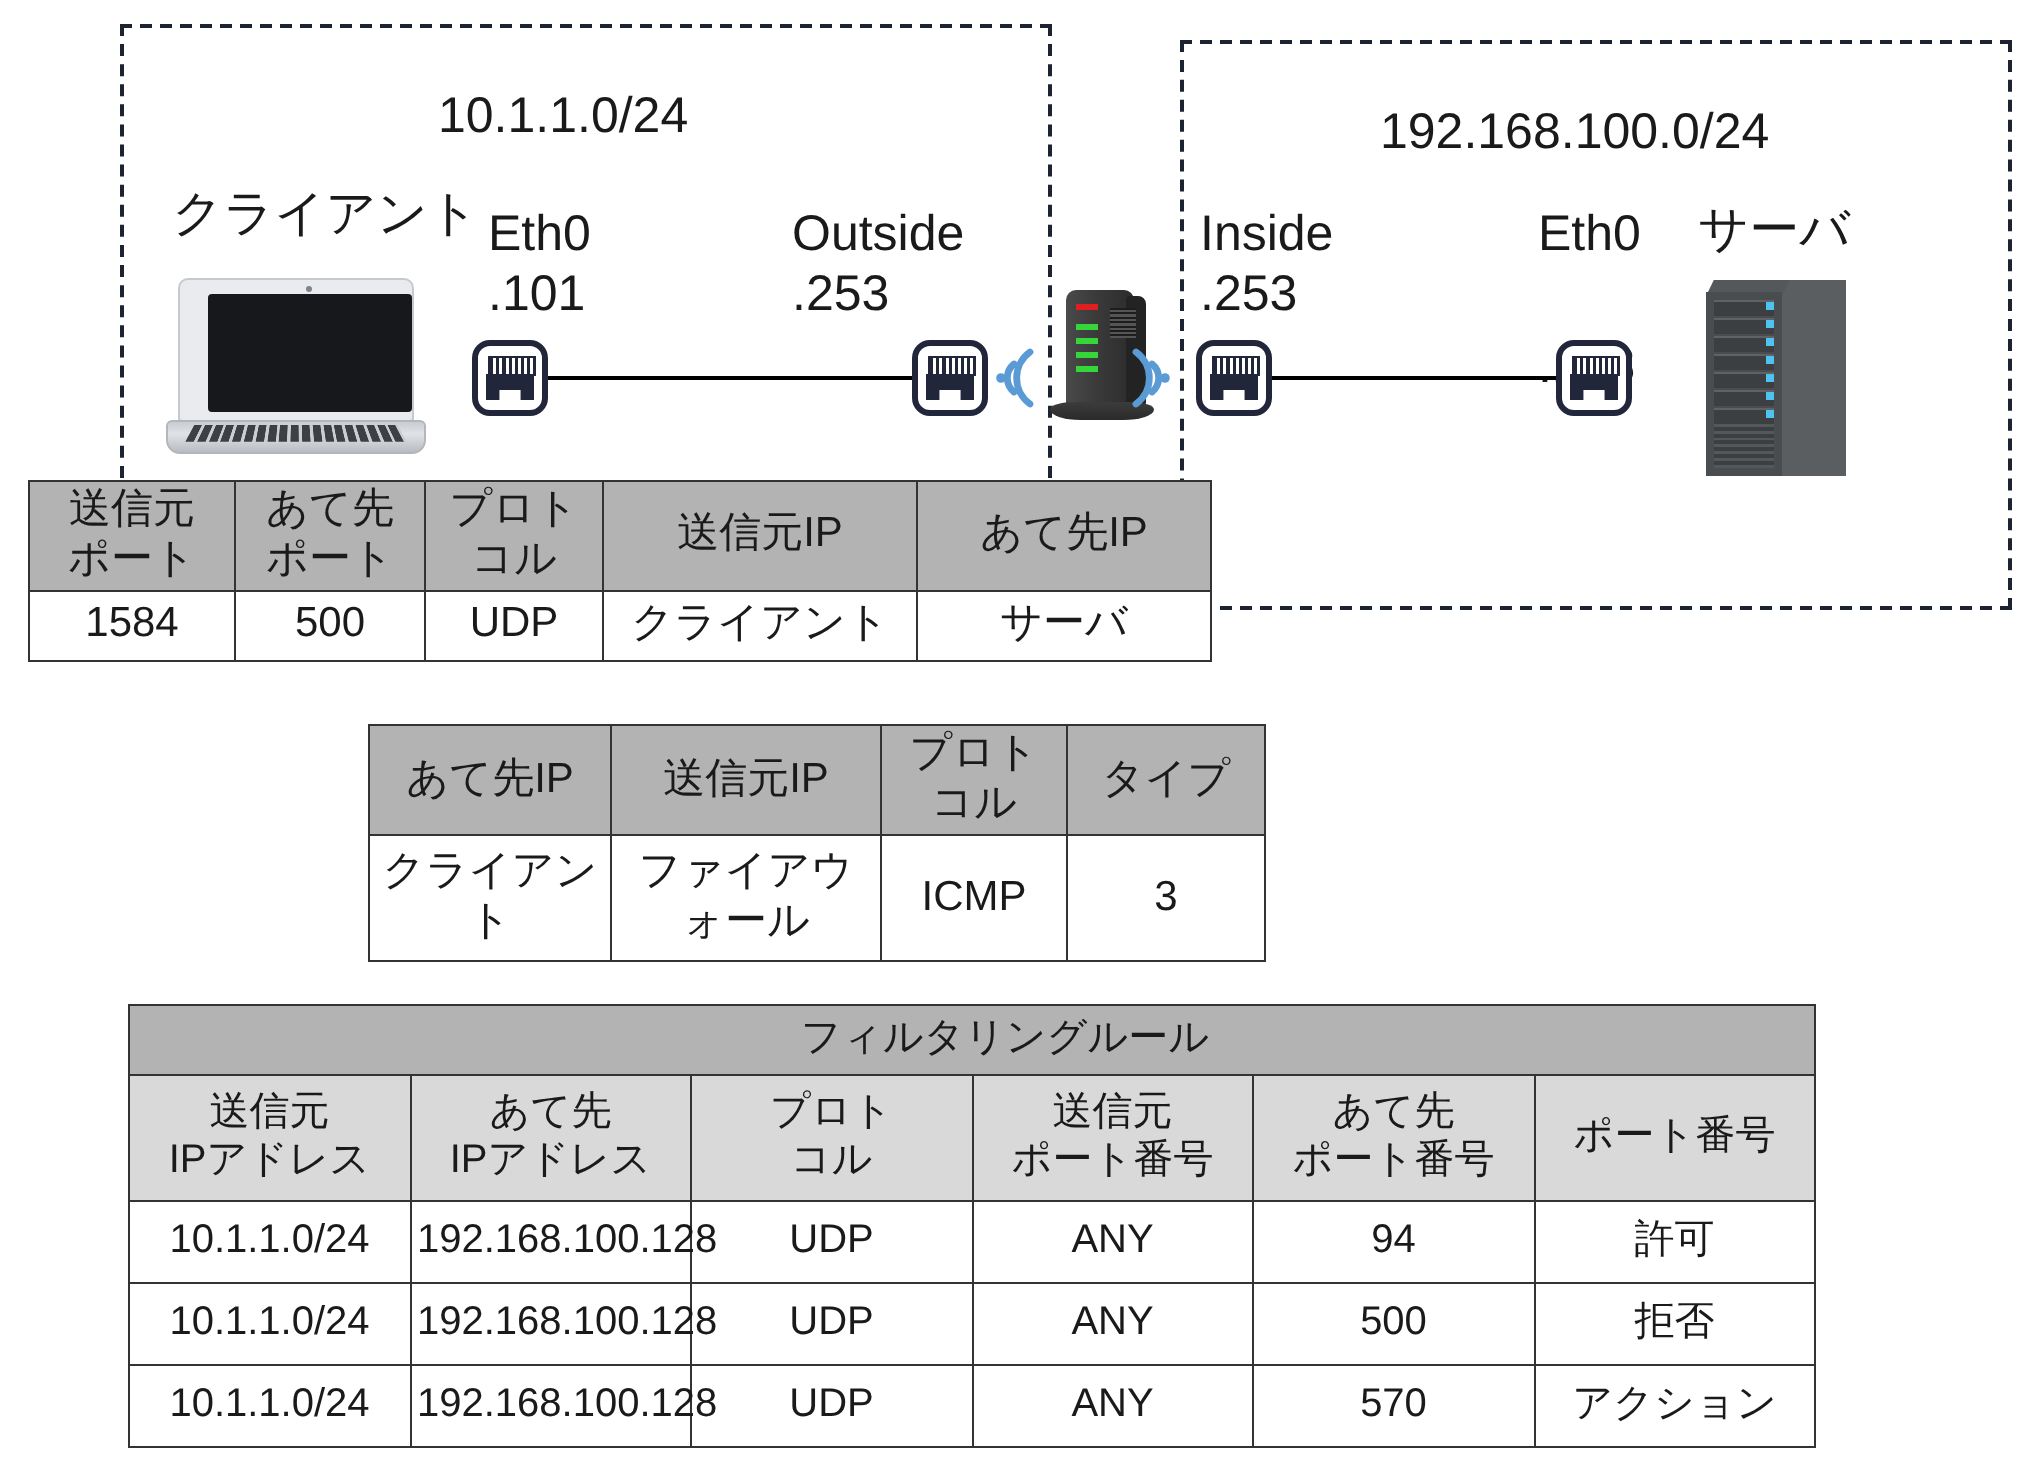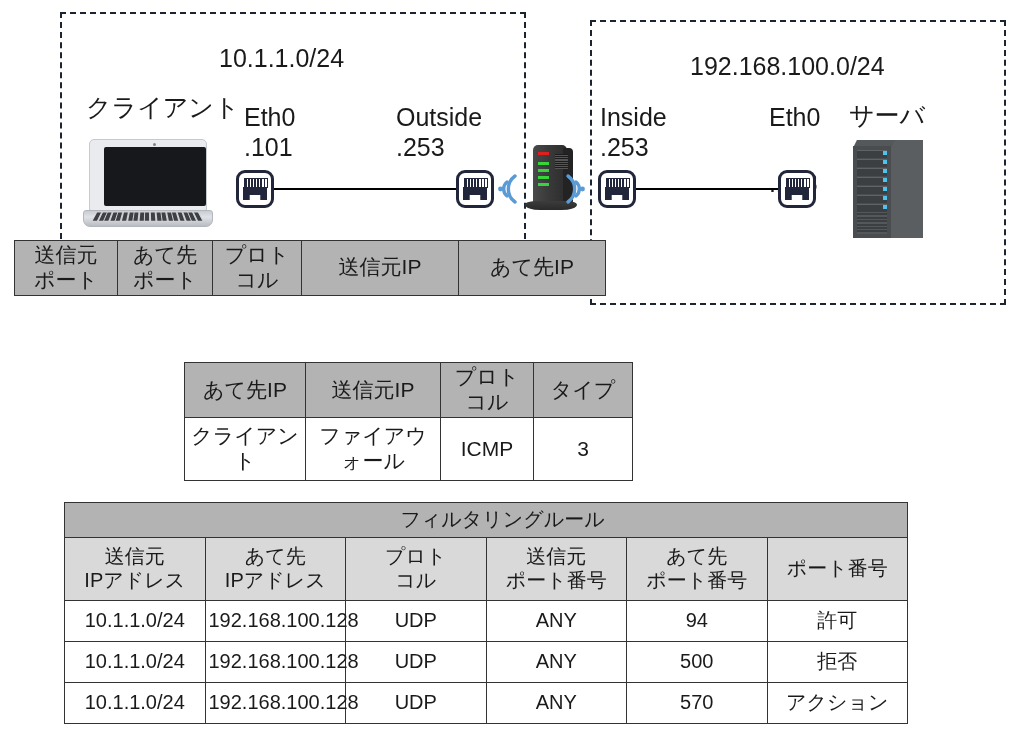--- a/index.html
+++ b/index.html
@@ -356,20 +356,27 @@
         <span>あて先</span><br>
         <span>ポート</span>
       </td>
       <td class="hdr" style="width:82px;">
         <span>プロト</span><br>
         <span>コル</span>
       </td>
       <td class="hdr" style="width:150px;">送信元IP</td>
       <td class="hdr" style="width:140px;">あて先IP</td>
     </tr>
+    <tr>
+      <td>1584</td>
+      <td>500</td>
+      <td>UDP</td>
+      <td>クライアント</td>
+      <td>サーバ</td>
+    </tr>
   </tbody>
     </table>
 
   <table class="grid" id="tbl-icmp">
     <tbody>
         <tr class="row-h">
       <td class="hdr" style="width:114px;">あて先IP</td>
       <td class="hdr" style="width:128px;">送信元IP</td>
       <td class="hdr" style="width:86px;">
         <span>プロト</span><br>

